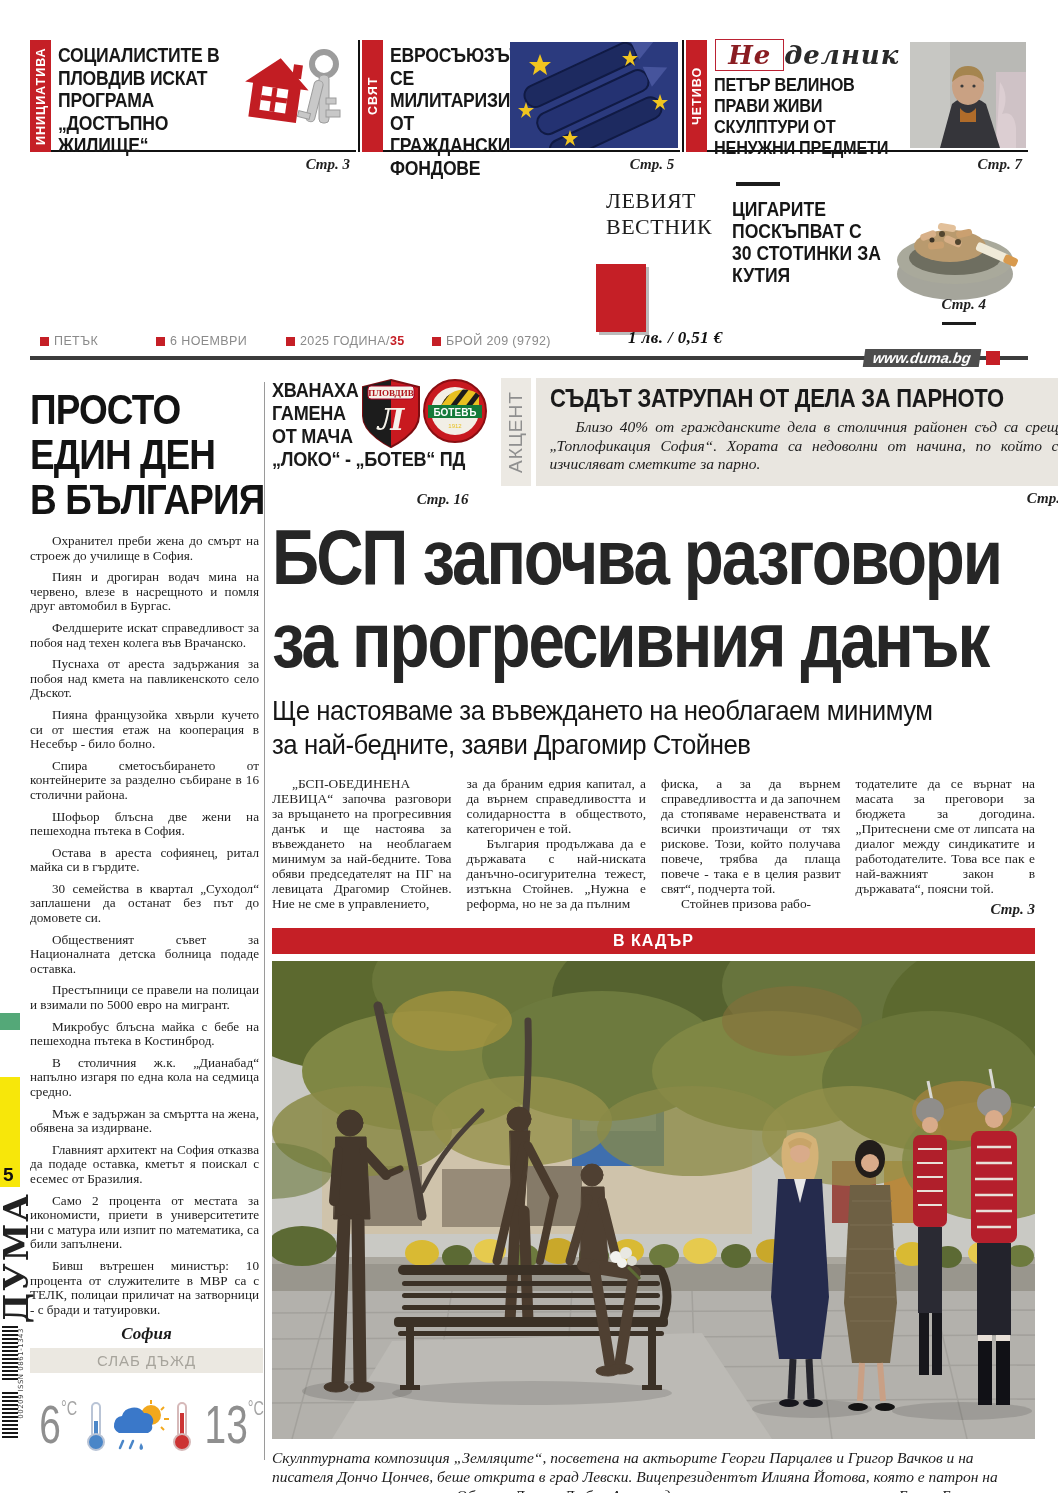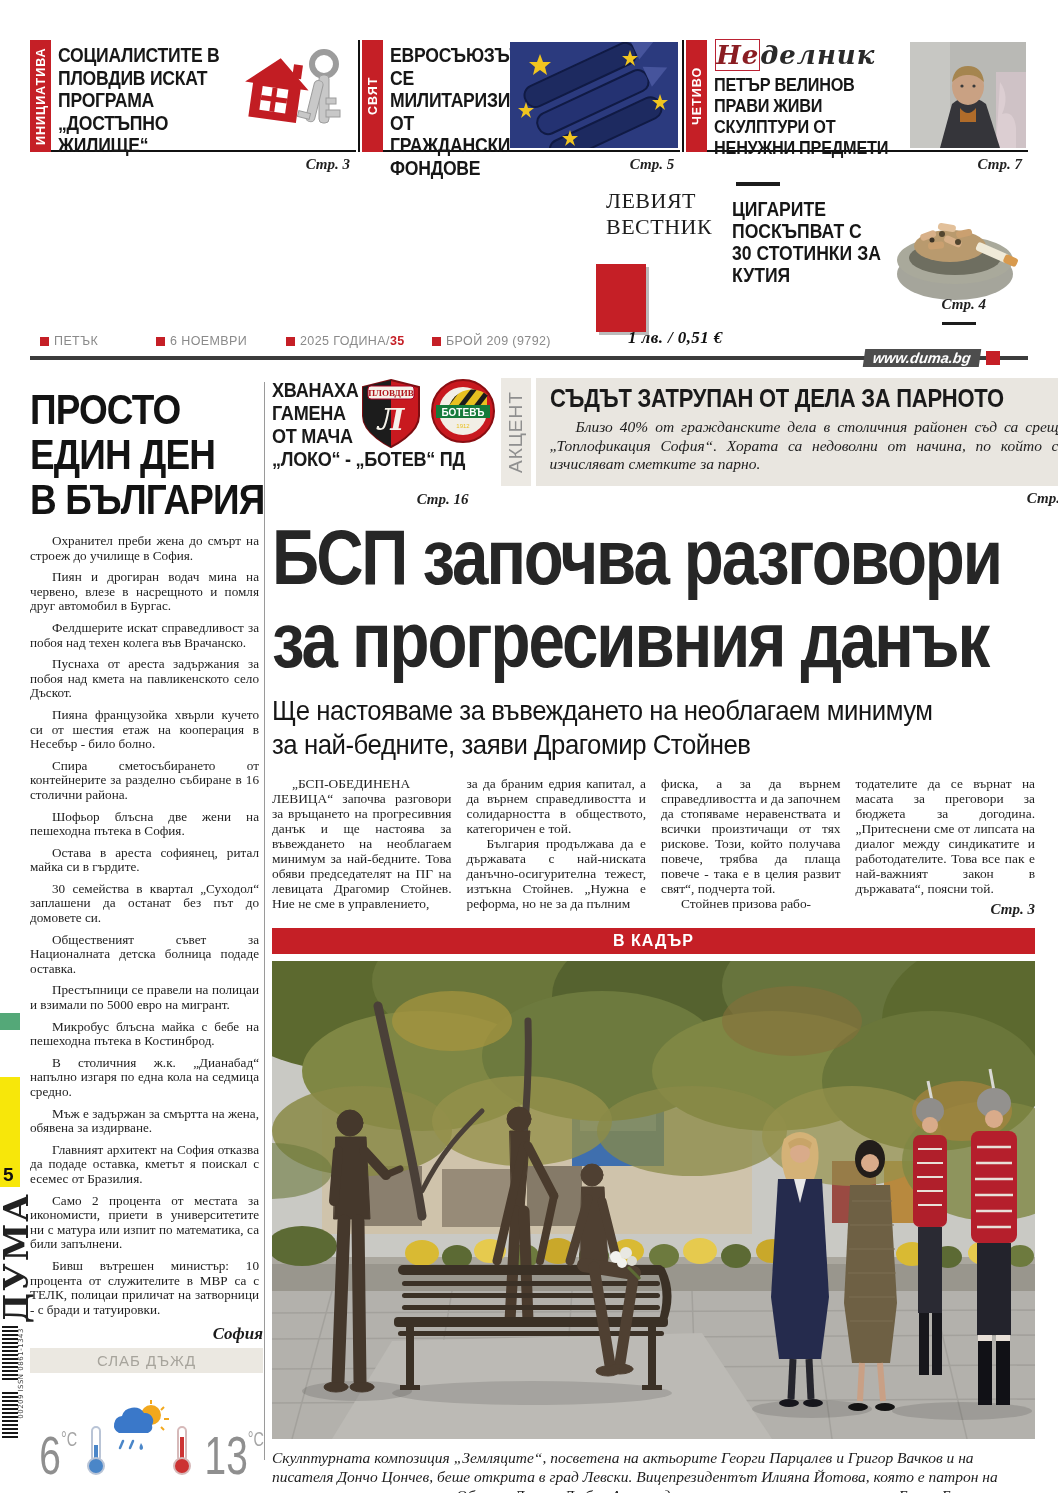--- a/index.html
+++ b/index.html
@@ -16,21 +16,21 @@
   .t1{width:330px;} .t2{width:322px;} .t3{width:346px;}
   .teaser-main{display:flex;height:112px;}
   .teaser-content{flex:1;position:relative;border-bottom:2.5px solid #111;}
   .teaser-title{font-weight:bold;font-size:20px;line-height:22.5px;letter-spacing:-0.3px;padding:4px 0 0 8px;color:#171717;}
   .t1 .teaser-title{width:190px;} .t2 .teaser-title{width:168px;} .t3 .teaser-title{width:225px;font-size:18.5px;line-height:21px;}
   .teaser-art{position:absolute;top:2px;right:2px;}
   .teaser-footer{text-align:right;padding:3px 6px 0 0;}
   .tdivider{width:2px;background:#111;height:112px;margin:0 2px;}
   .brand-script{font-family:"DejaVu Serif",serif;font-style:italic;font-size:26px;font-weight:bold;color:#2a2a2a;
                 padding:0 0 0 8px;letter-spacing:1px;}
-  .brand-script .ne{color:#8a1d22;border:1.5px solid #b23;padding:0 0;}
+  .brand-script .ne{color:#8a1d22;border:1.5px solid #b23;padding:0 12px;}
   
   .masthead{position:absolute;left:30px;top:172px;width:998px;height:162px;}
   .logo{position:absolute;left:14px;top:-18px;font-family:"DejaVu Serif",serif;font-weight:bold;font-size:168px;
         line-height:1;letter-spacing:-9px;color:#2d2d2d;text-shadow:4px 4px 0 #fff,6px 6px 0 #9c9c9c;}
   .logo sup{font-size:26px;letter-spacing:0;vertical-align:95px;margin-left:6px;text-shadow:none;}
   .tagline{position:absolute;left:576px;top:16px;font-family:"Liberation Serif",serif;font-size:22px;line-height:26px;
            color:#1d1d1d;letter-spacing:0.5px;}
   .red-dot{position:absolute;left:566px;top:92px;width:50px;height:68px;background:#c51f26;box-shadow:3px 3px 0 #bbb;}
   .cig{position:absolute;left:702px;top:10px;width:296px;height:150px;}
   .cig-dash{width:44px;height:4px;background:#1c1c1c;margin-left:4px;}
@@ -53,45 +53,45 @@
   
   .left-col{position:absolute;left:30px;top:387px;width:233px;}
   .lc-headline{font-weight:bold;font-size:42px;line-height:45px;letter-spacing:-1px;color:#131313;}
   .lc-headline span{display:inline-block;white-space:nowrap;transform:scaleX(0.88);transform-origin:0 50%;}
   .lc-items{margin-top:12px;}
   .lc-items p{font-family:"Liberation Serif",serif;font-size:13.2px;line-height:14.6px;text-align:justify;
               text-indent:22px;margin:0 4px 7px 0;color:#222;}
   .col-divider{position:absolute;left:264px;top:382px;width:1px;height:1078px;background:#9a9a9a;}
   
   .weather{margin-top:4px;}
-  .w-city{text-align:right;font-family:"Liberation Serif",serif;font-style:italic;font-weight:bold;font-size:17px;}
+  .w-city{text-align:center;font-family:"Liberation Serif",serif;font-style:italic;font-weight:bold;font-size:17px;}
   .w-bar{margin-top:4px;background:#ebe8e1;color:#a7a49c;text-align:center;font-size:15px;letter-spacing:1px;
          padding:4px 0;}
-  .w-row{display:flex;align-items:flex-end;justify-content:space-between;margin-top:26px;padding:0 2px;}
+  .w-row{display:flex;align-items:flex-start;justify-content:space-between;margin-top:26px;padding:0 2px;}
   .w-temp{font-size:54px;color:#8f8f8f;line-height:0.9;transform:scaleX(0.72);transform-origin:50% 100%;
           white-space:nowrap;}
   .w-temp sup{font-size:20px;color:#a5a5a5;vertical-align:28px;}
   .w-cloud{margin-bottom:18px;}
   
   .spine-green{position:absolute;left:0;top:1013px;width:20px;height:17px;background:#54a878;}
   .spine-yellow{position:absolute;left:0;top:1077px;width:20px;height:110px;background:#f7e70a;}
   .spine-five{position:absolute;left:3px;bottom:1px;font-weight:bold;font-size:19px;color:#111;}
   .spine-duma{position:absolute;left:-4px;top:1192px;writing-mode:vertical-rl;transform:rotate(180deg);
               font-family:"DejaVu Serif",serif;font-weight:bold;font-size:34px;color:#222;letter-spacing:2px;}
   .bc{position:absolute;left:2px;width:16px;background:repeating-linear-gradient(180deg,#161616 0 2px,#fff 2px 4px);}
   .bc1{top:1326px;height:56px;} .bc2{top:1392px;height:48px;}
   .bc-num{position:absolute;writing-mode:vertical-rl;transform:rotate(180deg);font-size:7px;color:#444;
           font-family:"DejaVu Sans",sans-serif;letter-spacing:0.5px;}
   
   .main-col{position:absolute;left:272px;top:378px;width:763px;}
   .row2{display:flex;}
   .sport{width:256px;position:relative;height:112px;}
   .sport-lines{font-weight:bold;font-size:21px;line-height:23px;letter-spacing:-0.3px;}
   .sport-lines div span{display:inline-block;white-space:nowrap;transform:scaleX(0.86);transform-origin:0 50%;}
-  .sport-logos{position:absolute;left:88px;top:0;display:flex;gap:8px;}
+  .sport-logos{position:absolute;left:88px;top:0;display:flex;gap:0;}
   .sport-ref{position:absolute;right:28px;bottom:-18px;}
   .accent{flex:1;display:flex;position:relative;margin-left:4px;height:108px;}
   .accent .vtag{background:#ece9e3;color:#8f8f8f;width:30px;font-size:19px;font-weight:normal;letter-spacing:1px;}
   .accent-box{flex:1;background:#e9e6e0;margin-left:5px;padding:6px 12px 0 14px;}
   .accent-title{font-weight:bold;font-size:25px;letter-spacing:-0.3px;}
   .accent-title span{display:inline-block;white-space:nowrap;transform:scaleX(0.88);transform-origin:0 50%;}
   .accent-body{margin-top:5px;font-family:"Liberation Serif",serif;font-style:italic;font-size:15.5px;
                line-height:18.5px;text-align:justify;text-indent:26px;color:#1d1d1d;}
   .accent-ref{position:absolute;right:6px;bottom:-21px;}
   .lead-headline{margin-top:26px;font-weight:bold;font-size:78px;line-height:83px;letter-spacing:-2.5px;color:#262626;}

